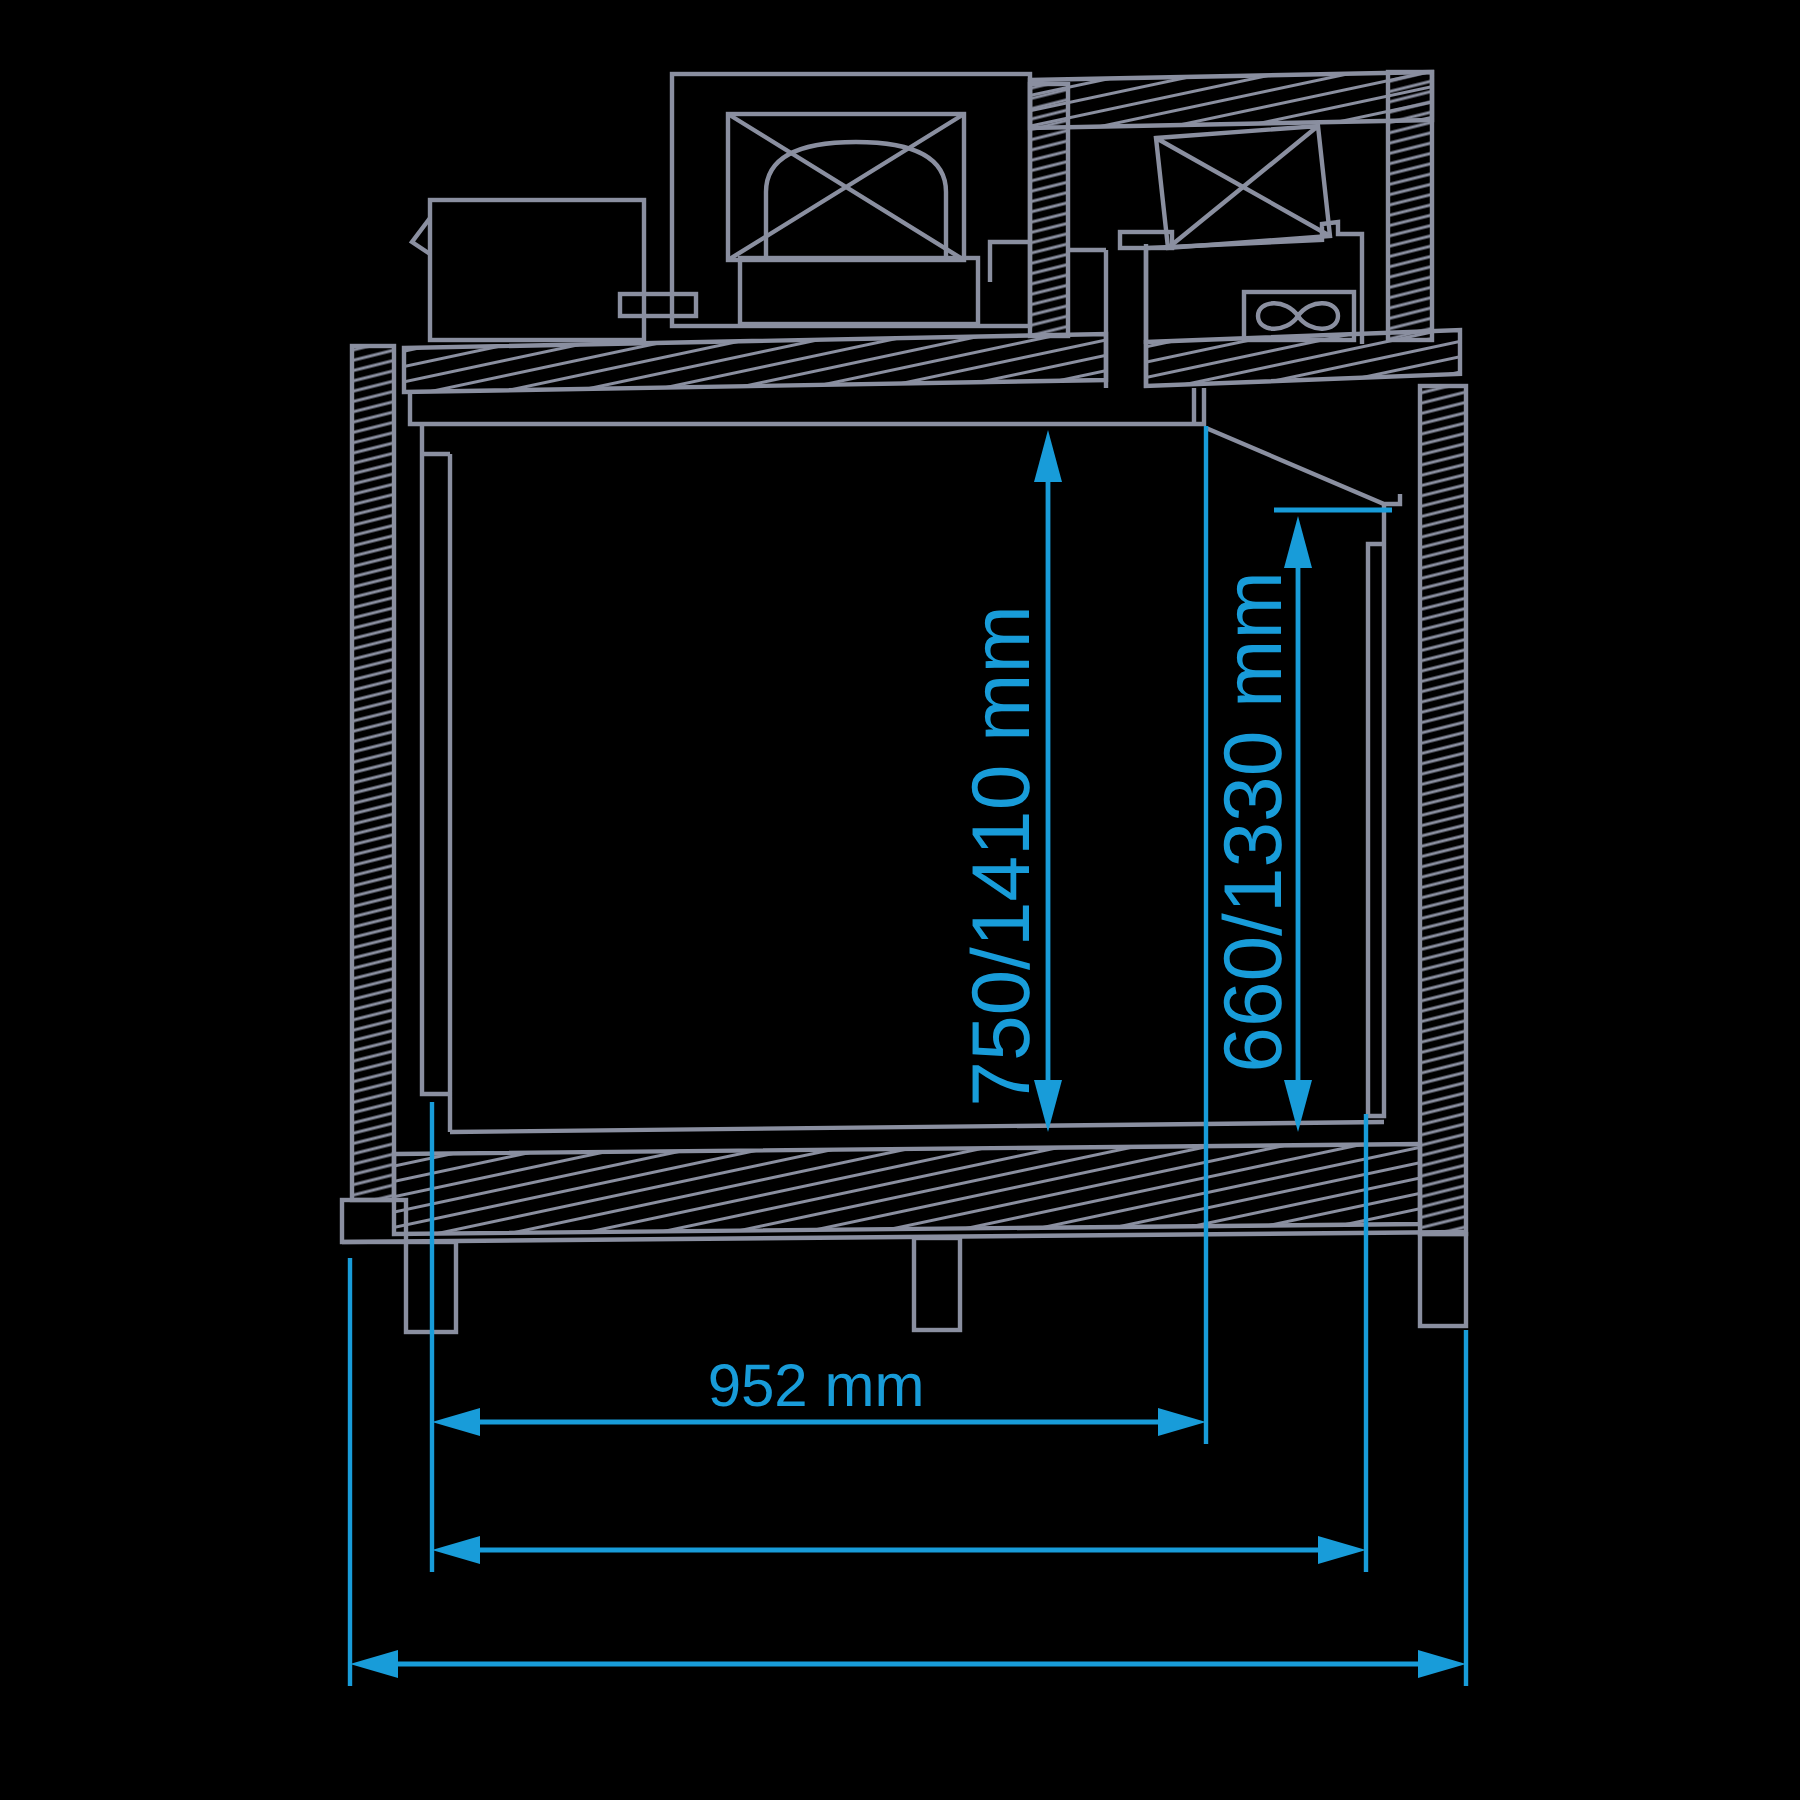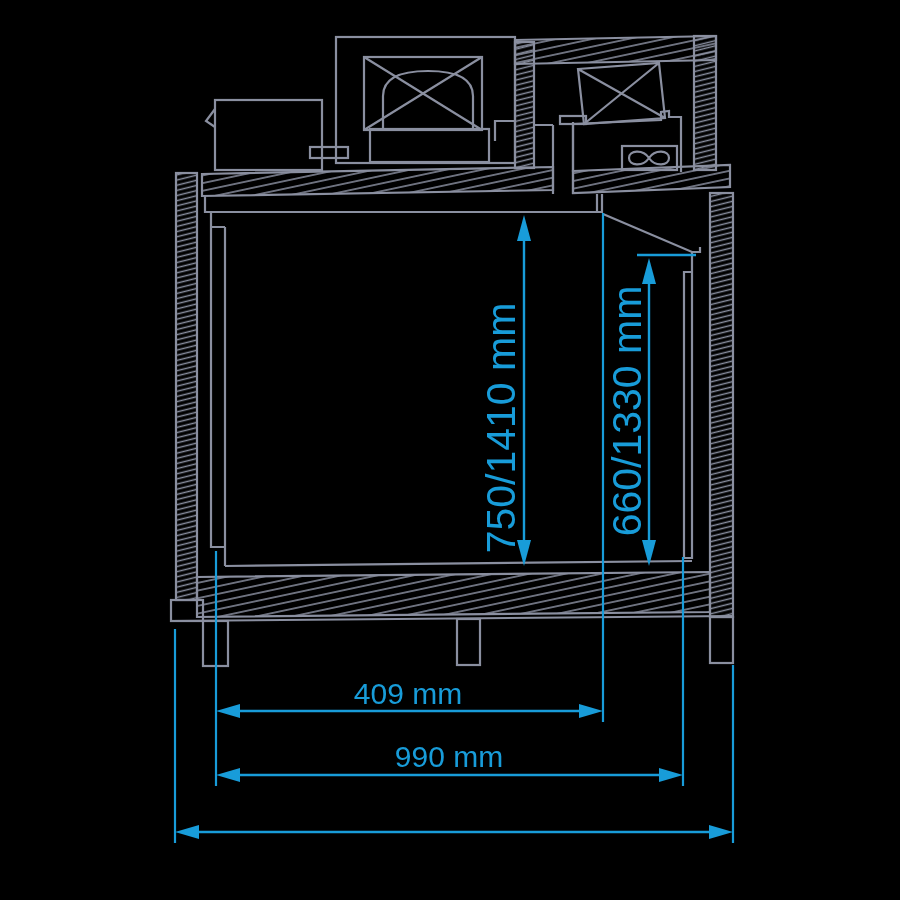--- a/index.html
+++ b/index.html
@@ -124,17 +124,16 @@
         <path class="bf" d="M175,832 L199,825 V839 Z"></path>
         <path class="bf" d="M733,832 L709,825 V839 Z"></path>
       </g>
     </g>
   </svg>
 
   <div class="dim-label vert" style="left:501px;top:428px;">750/1410 mm</div>
 
   <div class="dim-label vert" style="left:627px;top:411px;">660/1330 mm</div>
 
-  <div class="dim-label horz" style="left:408px;top:694px;">409 mm</div>
+  <div class="dim-label horz" style="left:408px;top:694px;">952 mm</div>
 
-  <div class="dim-label horz" style="left:449px;top:757px;">990 mm</div>
 
 </div>
 
 </body></html>

